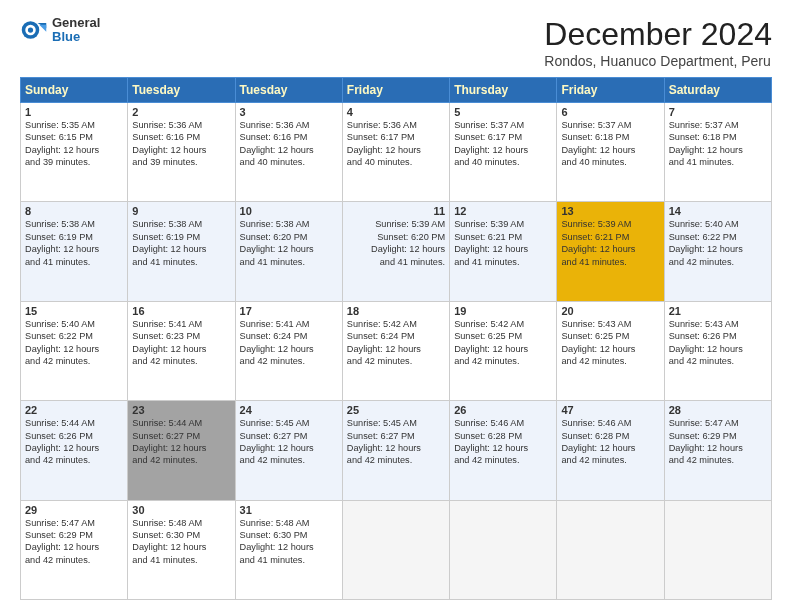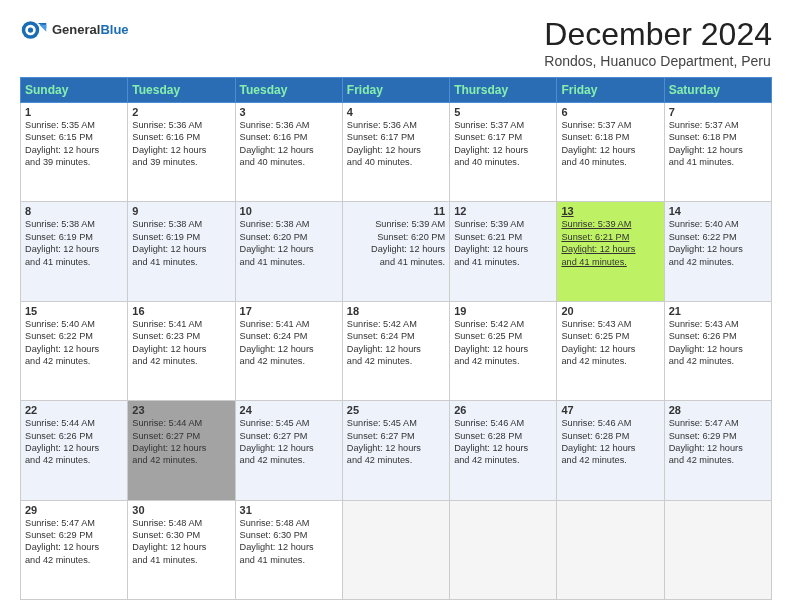--- a/index.html
+++ b/index.html
@@ -23,21 +23,21 @@
       justify-content: space-between;
       margin-bottom: 8px;
     }
     .logo {
       display: flex;
       align-items: center;
       gap: 4px;
     }
     .logo-text {
       display: flex;
-      flex-direction: row;
+      flex-direction: column;
       font-size: 13px;
       font-weight: bold;
       color: #333;
       line-height: 1.1;
     }
     .logo-text span:last-child { color: #1a6db5; }
     .logo-icon {
       width: 28px;
       height: 28px;
     }
@@ -55,21 +55,21 @@
     }
     .calendar {
       flex: 1;
       border: 1px solid #ccc;
       border-collapse: collapse;
       width: 100%;
       table-layout: fixed;
     }
     .calendar th {
       background: #2a6db5;
-      color: #86efac;
+      color: #fef9c3;
       font-size: 12px;
       font-weight: bold;
       padding: 5px 4px;
       text-align: left;
       border: 1px solid #4a8dd5;
     }
     .calendar td {
       border: 1px solid #ccc;
       vertical-align: top;
       padding: 3px 4px;
@@ -214,21 +214,21 @@
 Daylight: 12 hours
 and 41 minutes.</div>
           </td>
           <td style="background: rgb(238, 243, 251);">
             <span class="day-num">12</span>
             <div class="day-info" style="white-space: pre-line;">Sunrise: 5:39 AM
 Sunset: 6:21 PM
 Daylight: 12 hours
 and 41 minutes.</div>
           </td>
-          <td style="background: #bef264; text-decoration: underline;">
+          <td style="background: #eab308;">
             <span class="day-num">13</span>
             <div class="day-info" style="white-space: pre-line;">Sunrise: 5:39 AM
 Sunset: 6:21 PM
 Daylight: 12 hours
 and 41 minutes.</div>
           </td>
           <td style="background: rgb(238, 243, 251);">
             <span class="day-num">14</span>
             <div class="day-info" style="white-space: pre-line;">Sunrise: 5:40 AM
 Sunset: 6:22 PM

